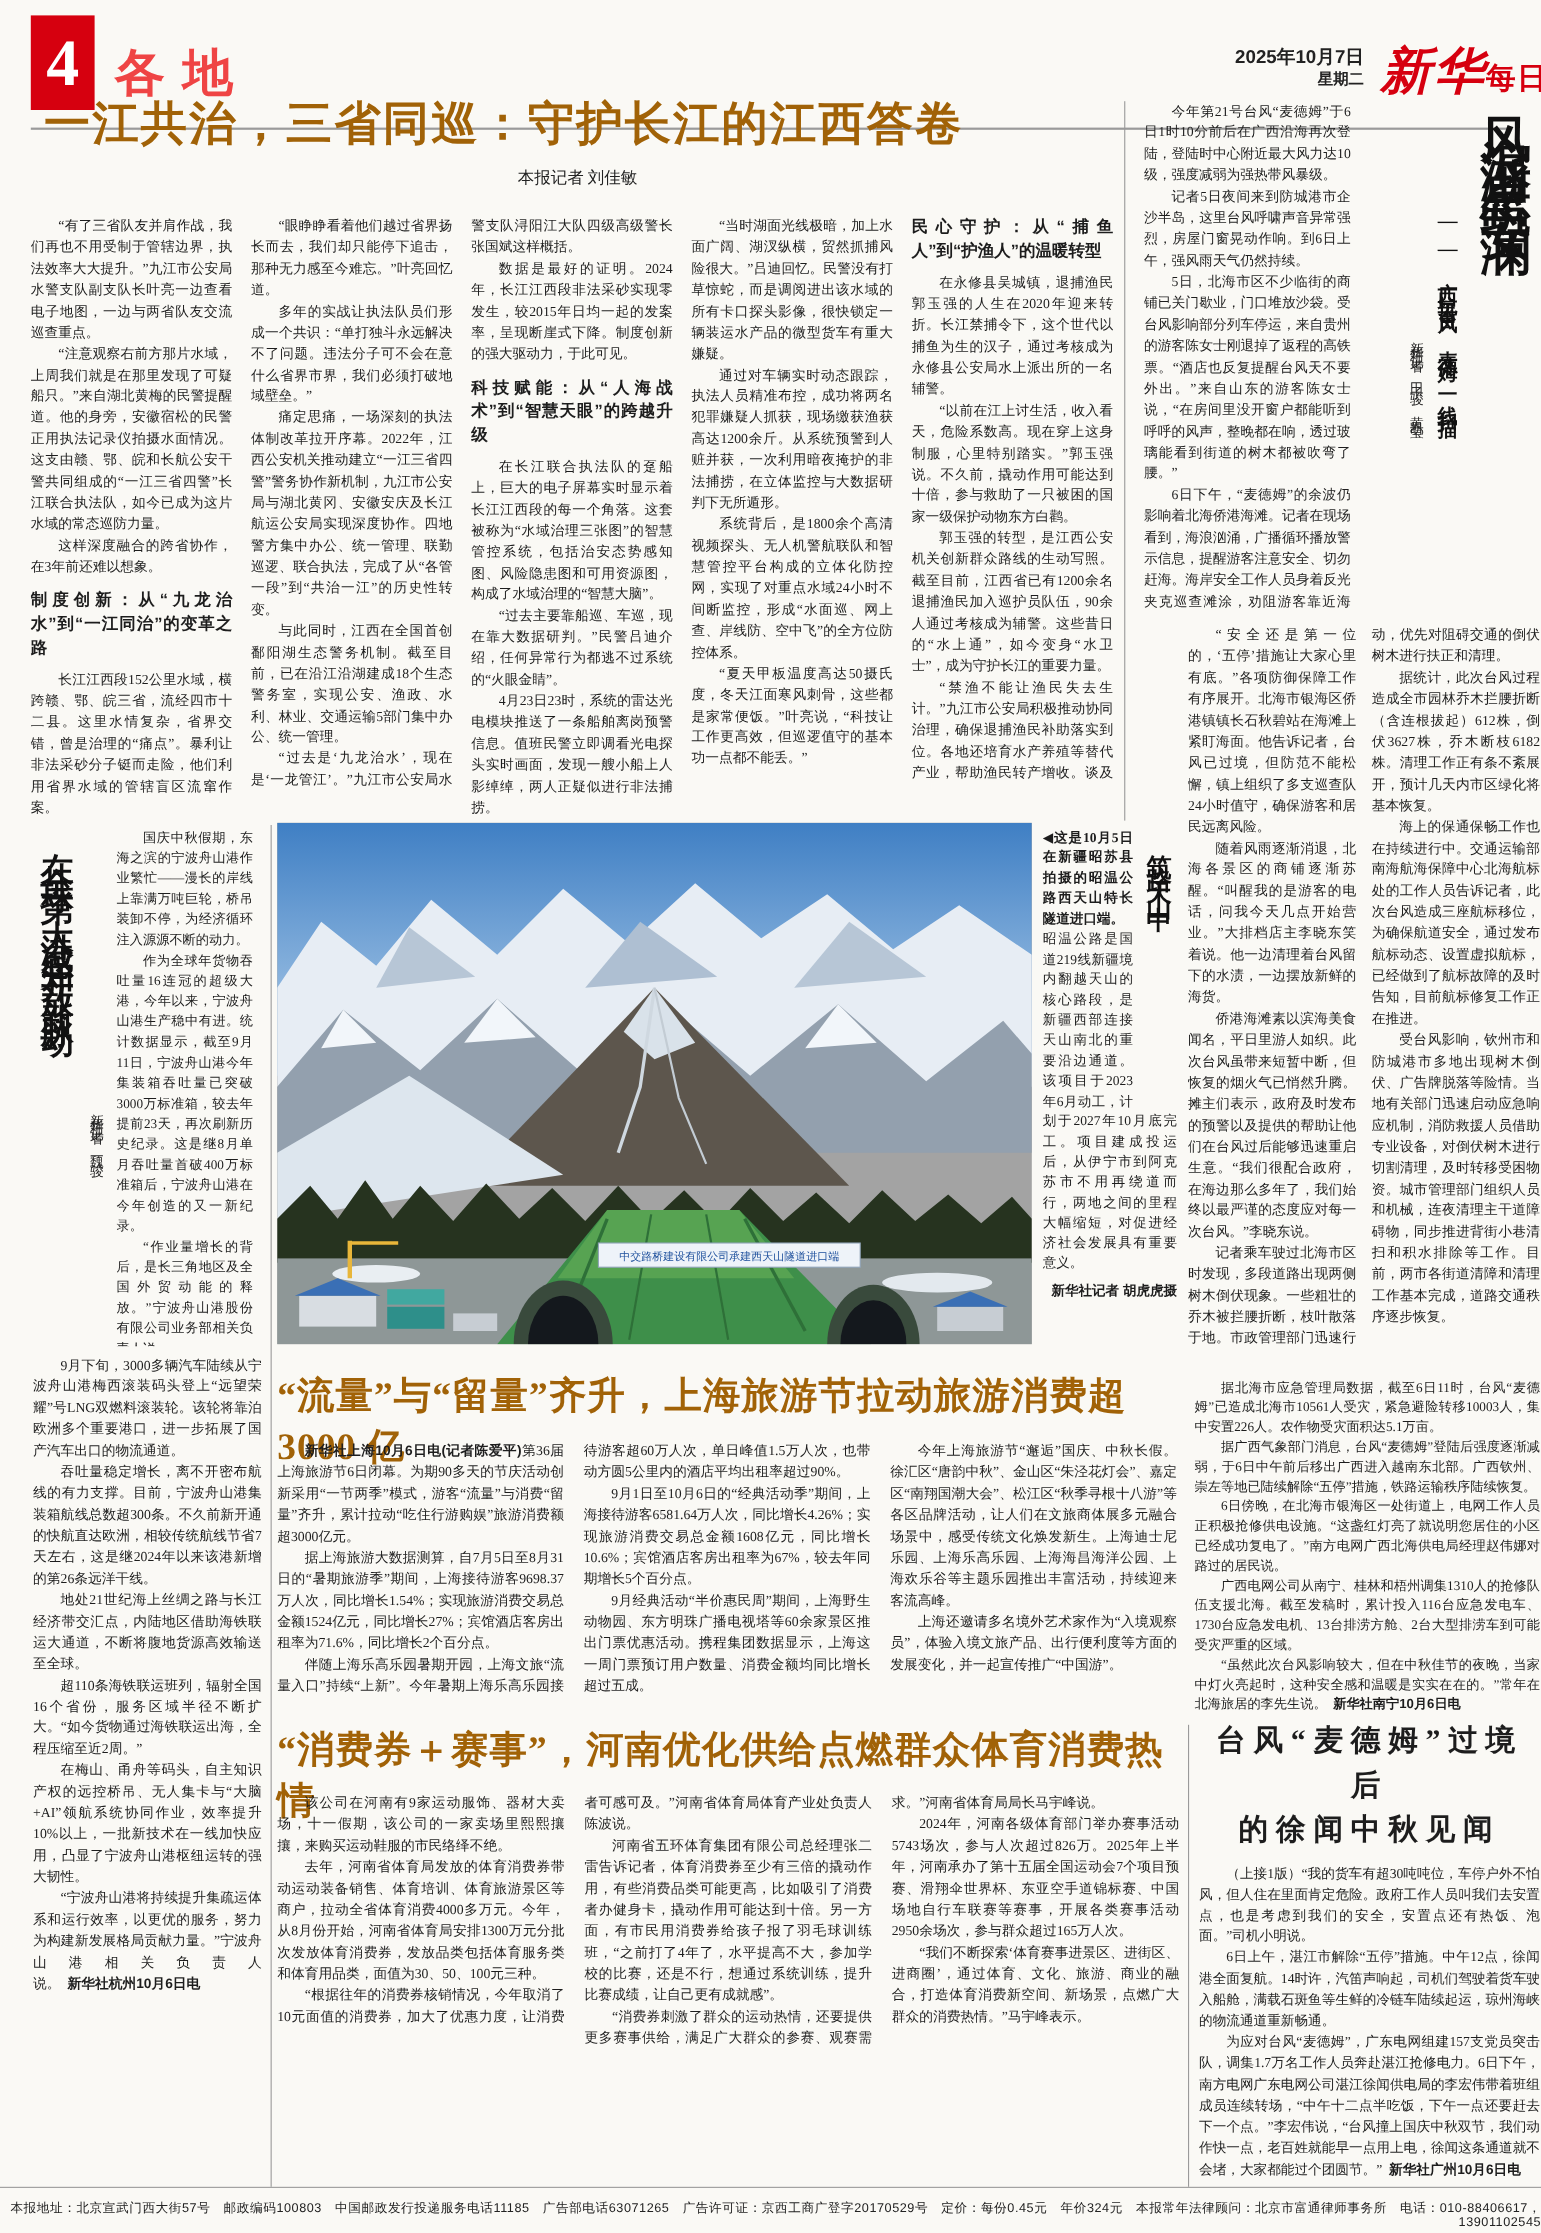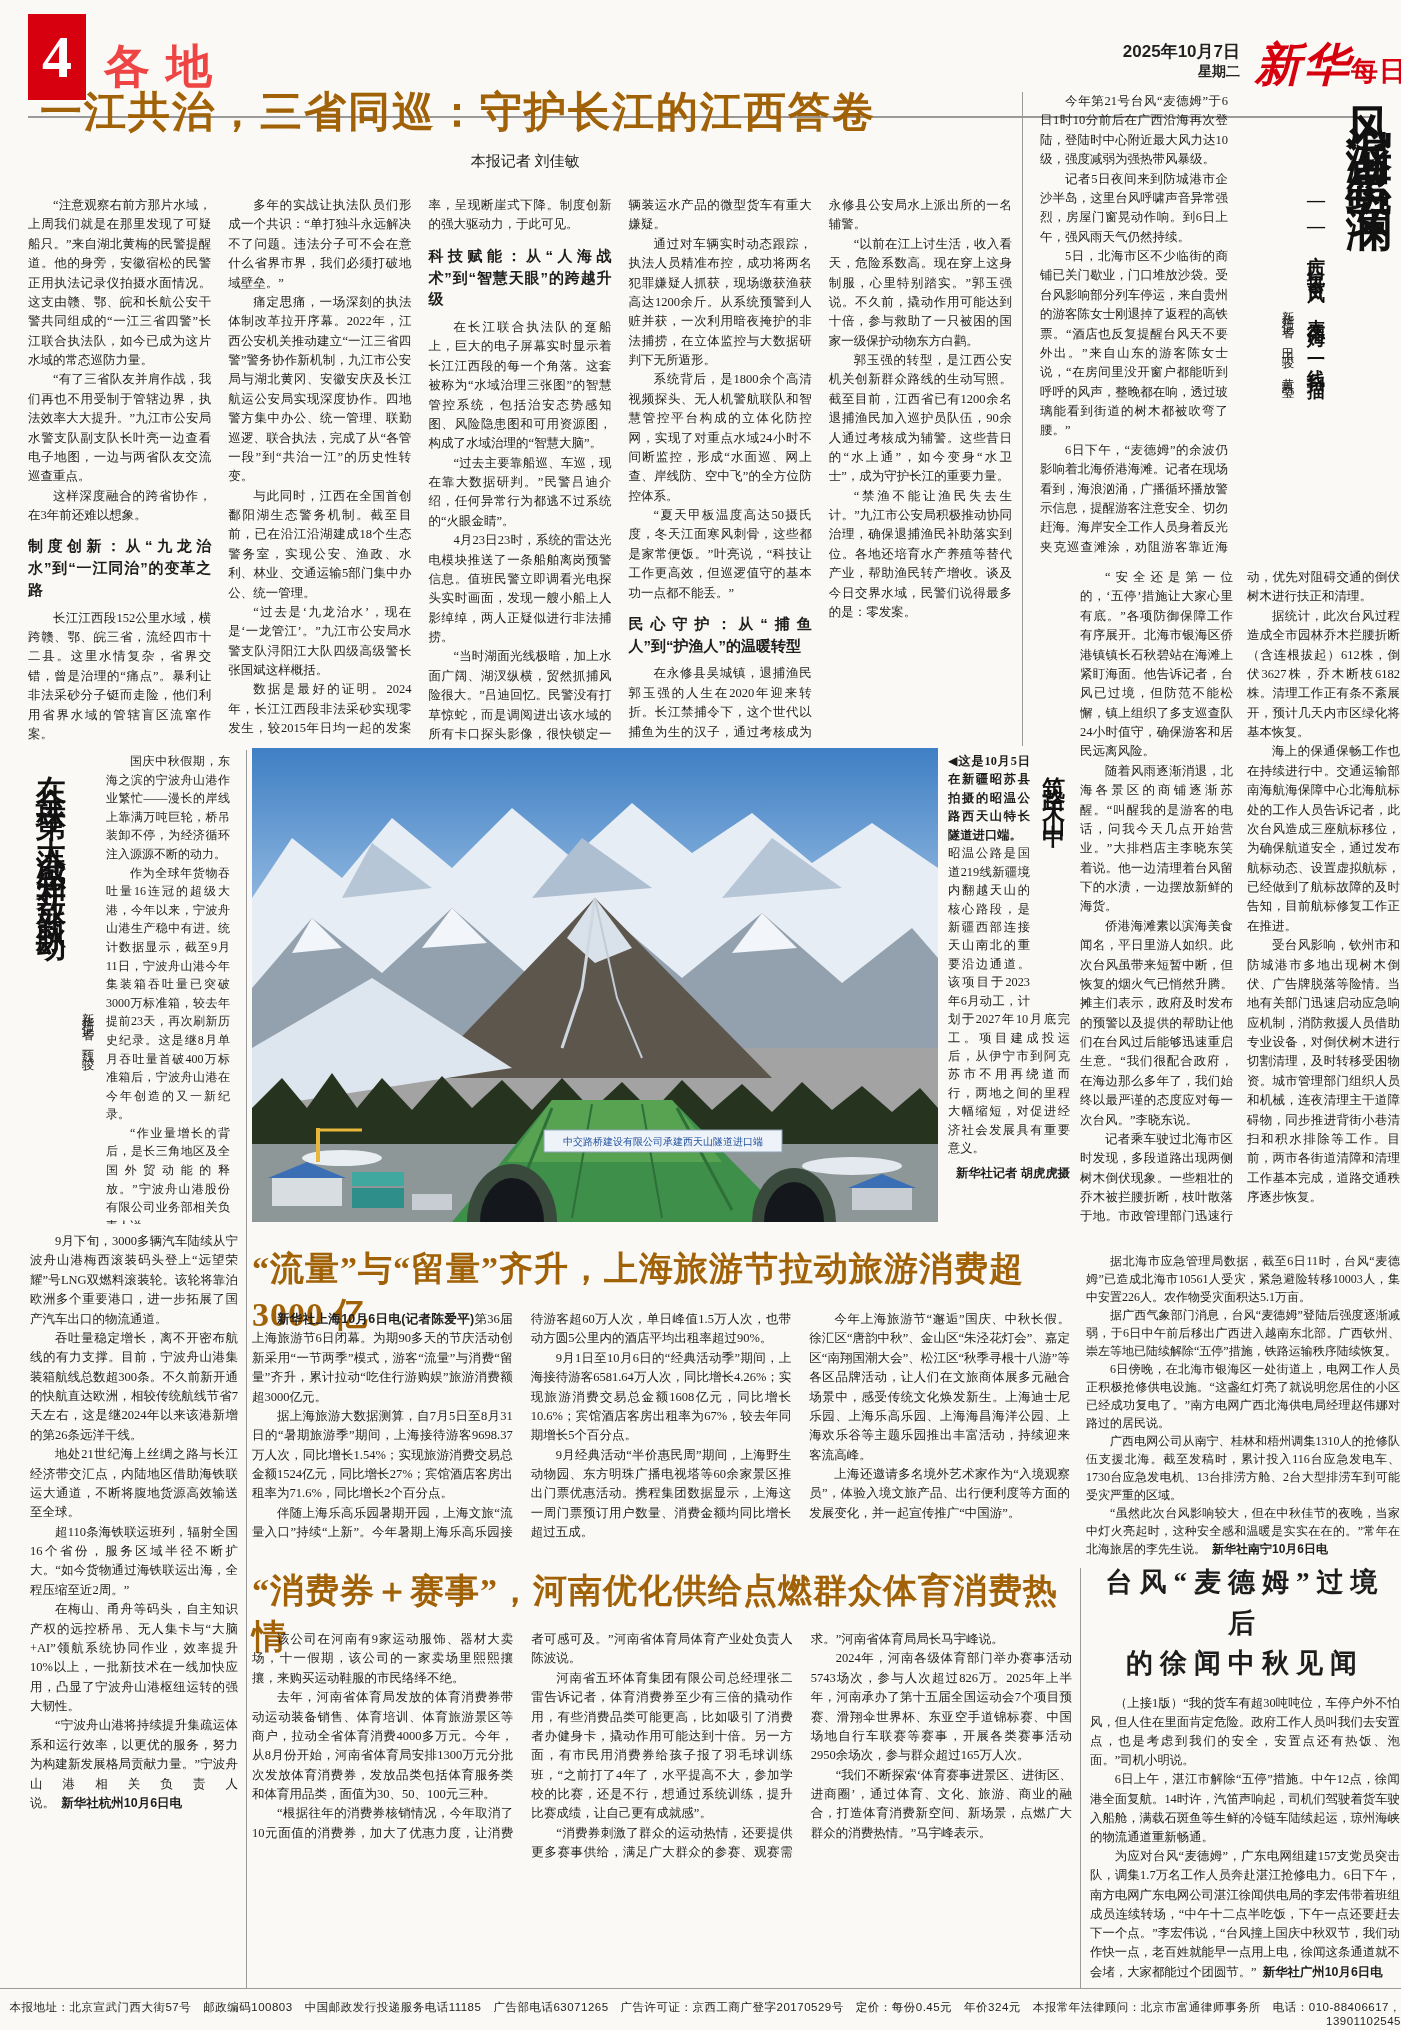--- a/index.html
+++ b/index.html
@@ -70,25 +70,26 @@
   <div class="date-line1">2025年10月7日</div>
   <div class="date-line2">星期二</div>
 </div>
 <div class="abs masthead" style="left:1255px;top:34px;">
   <span class="script">新华</span><span class="rest">每日电讯</span>
 </div>
 
 <div class="abs headline h1" style="left:40px;top:84px;width:970px;">一江共治，三省同巡：守护长江的江西答卷</div>
 <div class="abs byline-center" style="left:40px;top:152px;width:970px;">本报记者 刘佳敏</div>
 <div class="abs bodytext cols5" style="left:28px;top:196px;width:984px;height:552px;">
+    <p>“有了三省队友并肩作战，我们再也不用受制于管辖边界，执法效率大大提升。”九江市公安局水警支队副支队长叶亮一边查看电子地图，一边与两省队友交流巡查重点。</p>
     <p>“注意观察右前方那片水域，上周我们就是在那里发现了可疑船只。”来自湖北黄梅的民警提醒道。他的身旁，安徽宿松的民警正用执法记录仪拍摄水面情况。这支由赣、鄂、皖和长航公安干警共同组成的“一江三省四警”长江联合执法队，如今已成为这片水域的常态巡防力量。</p>
-    <p>“有了三省队友并肩作战，我们再也不用受制于管辖边界，执法效率大大提升。”九江市公安局水警支队副支队长叶亮一边查看电子地图，一边与两省队友交流巡查重点。</p>
     <p>这样深度融合的跨省协作，在3年前还难以想象。</p>
     <p class="subhead">制度创新：从“九龙治水”到“一江同治”的变革之路</p>
     <p>长江江西段152公里水域，横跨赣、鄂、皖三省，流经四市十二县。这里水情复杂，省界交错，曾是治理的“痛点”。暴利让非法采砂分子铤而走险，他们利用省界水域的管辖盲区流窜作案。</p>
+    <p>“眼睁睁看着他们越过省界扬长而去，我们却只能停下追击，那种无力感至今难忘。”叶亮回忆道。</p>
     <p>多年的实战让执法队员们形成一个共识：“单打独斗永远解决不了问题。违法分子可不会在意什么省界市界，我们必须打破地域壁垒。”</p>
     <p>痛定思痛，一场深刻的执法体制改革拉开序幕。2022年，江西公安机关推动建立“一江三省四警”警务协作新机制，九江市公安局与湖北黄冈、安徽安庆及长江航运公安局实现深度协作。四地警方集中办公、统一管理、联勤巡逻、联合执法，完成了从“各管一段”到“共治一江”的历史性转变。</p>
     <p>与此同时，江西在全国首创鄱阳湖生态警务机制。截至目前，已在沿江沿湖建成18个生态警务室，实现公安、渔政、水利、林业、交通运输5部门集中办公、统一管理。</p>
     <p>“过去是‘九龙治水’，现在是‘一龙管江’。”九江市公安局水警支队浔阳江大队四级高级警长张国斌这样概括。</p>
     <p>数据是最好的证明。2024年，长江江西段非法采砂实现零发生，较2015年日均一起的发案率，呈现断崖式下降。制度创新的强大驱动力，于此可见。</p>
     <p class="subhead">科技赋能：从“人海战术”到“智慧天眼”的跨越升级</p>
     <p>在长江联合执法队的趸船上，巨大的电子屏幕实时显示着长江江西段的每一个角落。这套被称为“水域治理三张图”的智慧管控系统，包括治安态势感知图、风险隐患图和可用资源图，构成了水域治理的“智慧大脑”。</p>
     <p>“过去主要靠船巡、车巡，现在靠大数据研判。”民警吕迪介绍，任何异常行为都逃不过系统的“火眼金睛”。</p>
     <p>4月23日23时，系统的雷达光电模块推送了一条船舶离岗预警信息。值班民警立即调看光电探头实时画面，发现一艘小船上人影绰绰，两人正疑似进行非法捕捞。</p>
     <p>“当时湖面光线极暗，加上水面广阔、湖汊纵横，贸然抓捕风险很大。”吕迪回忆。民警没有打草惊蛇，而是调阅进出该水域的所有卡口探头影像，很快锁定一辆装运水产品的微型货车有重大嫌疑。</p>

